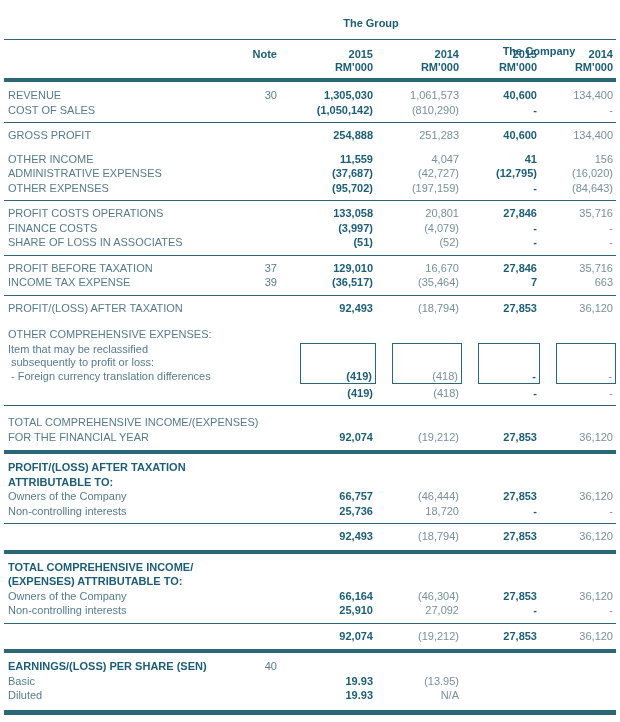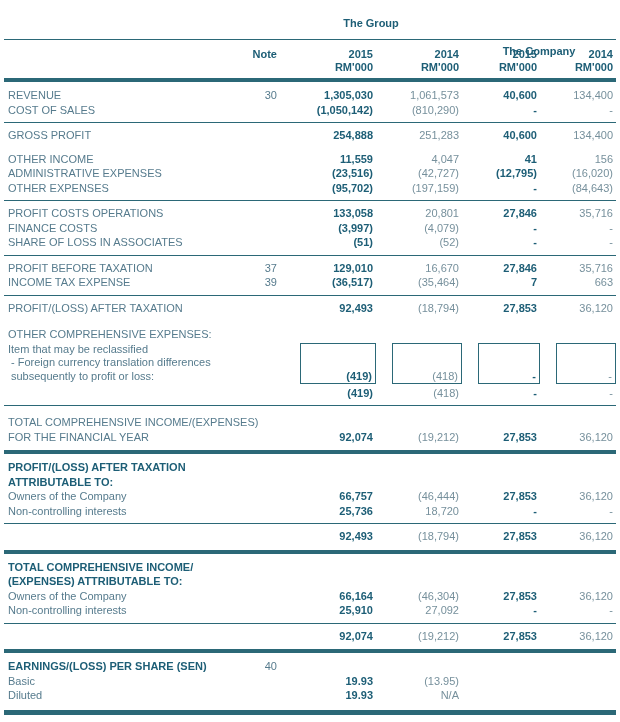--- a/index.html
+++ b/index.html
@@ -118,21 +118,21 @@
         <div class="c label">OTHER INCOME</div>
         <div class="c note"></div>
         <div class="c num v-bold">11,559</div>
         <div class="c num v-light">4,047</div>
         <div class="c num v-bold">41</div>
         <div class="c num v-light">156</div>
       </div>
       <div class="grid row">
         <div class="c label">ADMINISTRATIVE EXPENSES</div>
         <div class="c note"></div>
-        <div class="c num v-bold">(23,516)</div>
+        <div class="c num v-bold">(37,687)</div>
         <div class="c num v-light">(42,727)</div>
         <div class="c num v-bold">(12,795)</div>
         <div class="c num v-light">(16,020)</div>
       </div>
       <div class="grid row">
         <div class="c label">OTHER EXPENSES</div>
         <div class="c note"></div>
         <div class="c num v-bold">(95,702)</div>
         <div class="c num v-light">(197,159)</div>
         <div class="c num v-bold">-</div>
@@ -194,22 +194,22 @@
         <div class="c label">OTHER COMPREHENSIVE EXPENSES:</div>
         <div class="c note"></div>
         <div class="c num v-bold"></div>
         <div class="c num v-light"></div>
         <div class="c num v-bold"></div>
         <div class="c num v-light"></div>
       </div>
       <div class="grid boxedrow">
         <div class="c label">
           <div class="lbl">Item that may be reclassified</div>
+          <div class="lbl ind">subsequently to profit or loss:</div>
           <div class="lbl ind">- Foreign currency translation differences</div>
-          <div class="lbl ind">subsequently to profit or loss:</div>
         </div>
         <div class="c note"></div>
         <div class="c num">
           <div class="vbox">
             <div class="bv v-bold">(419)</div>
           </div>
         </div>
         <div class="c num">
           <div class="vbox">
             <div class="bv v-light">(418)</div>

